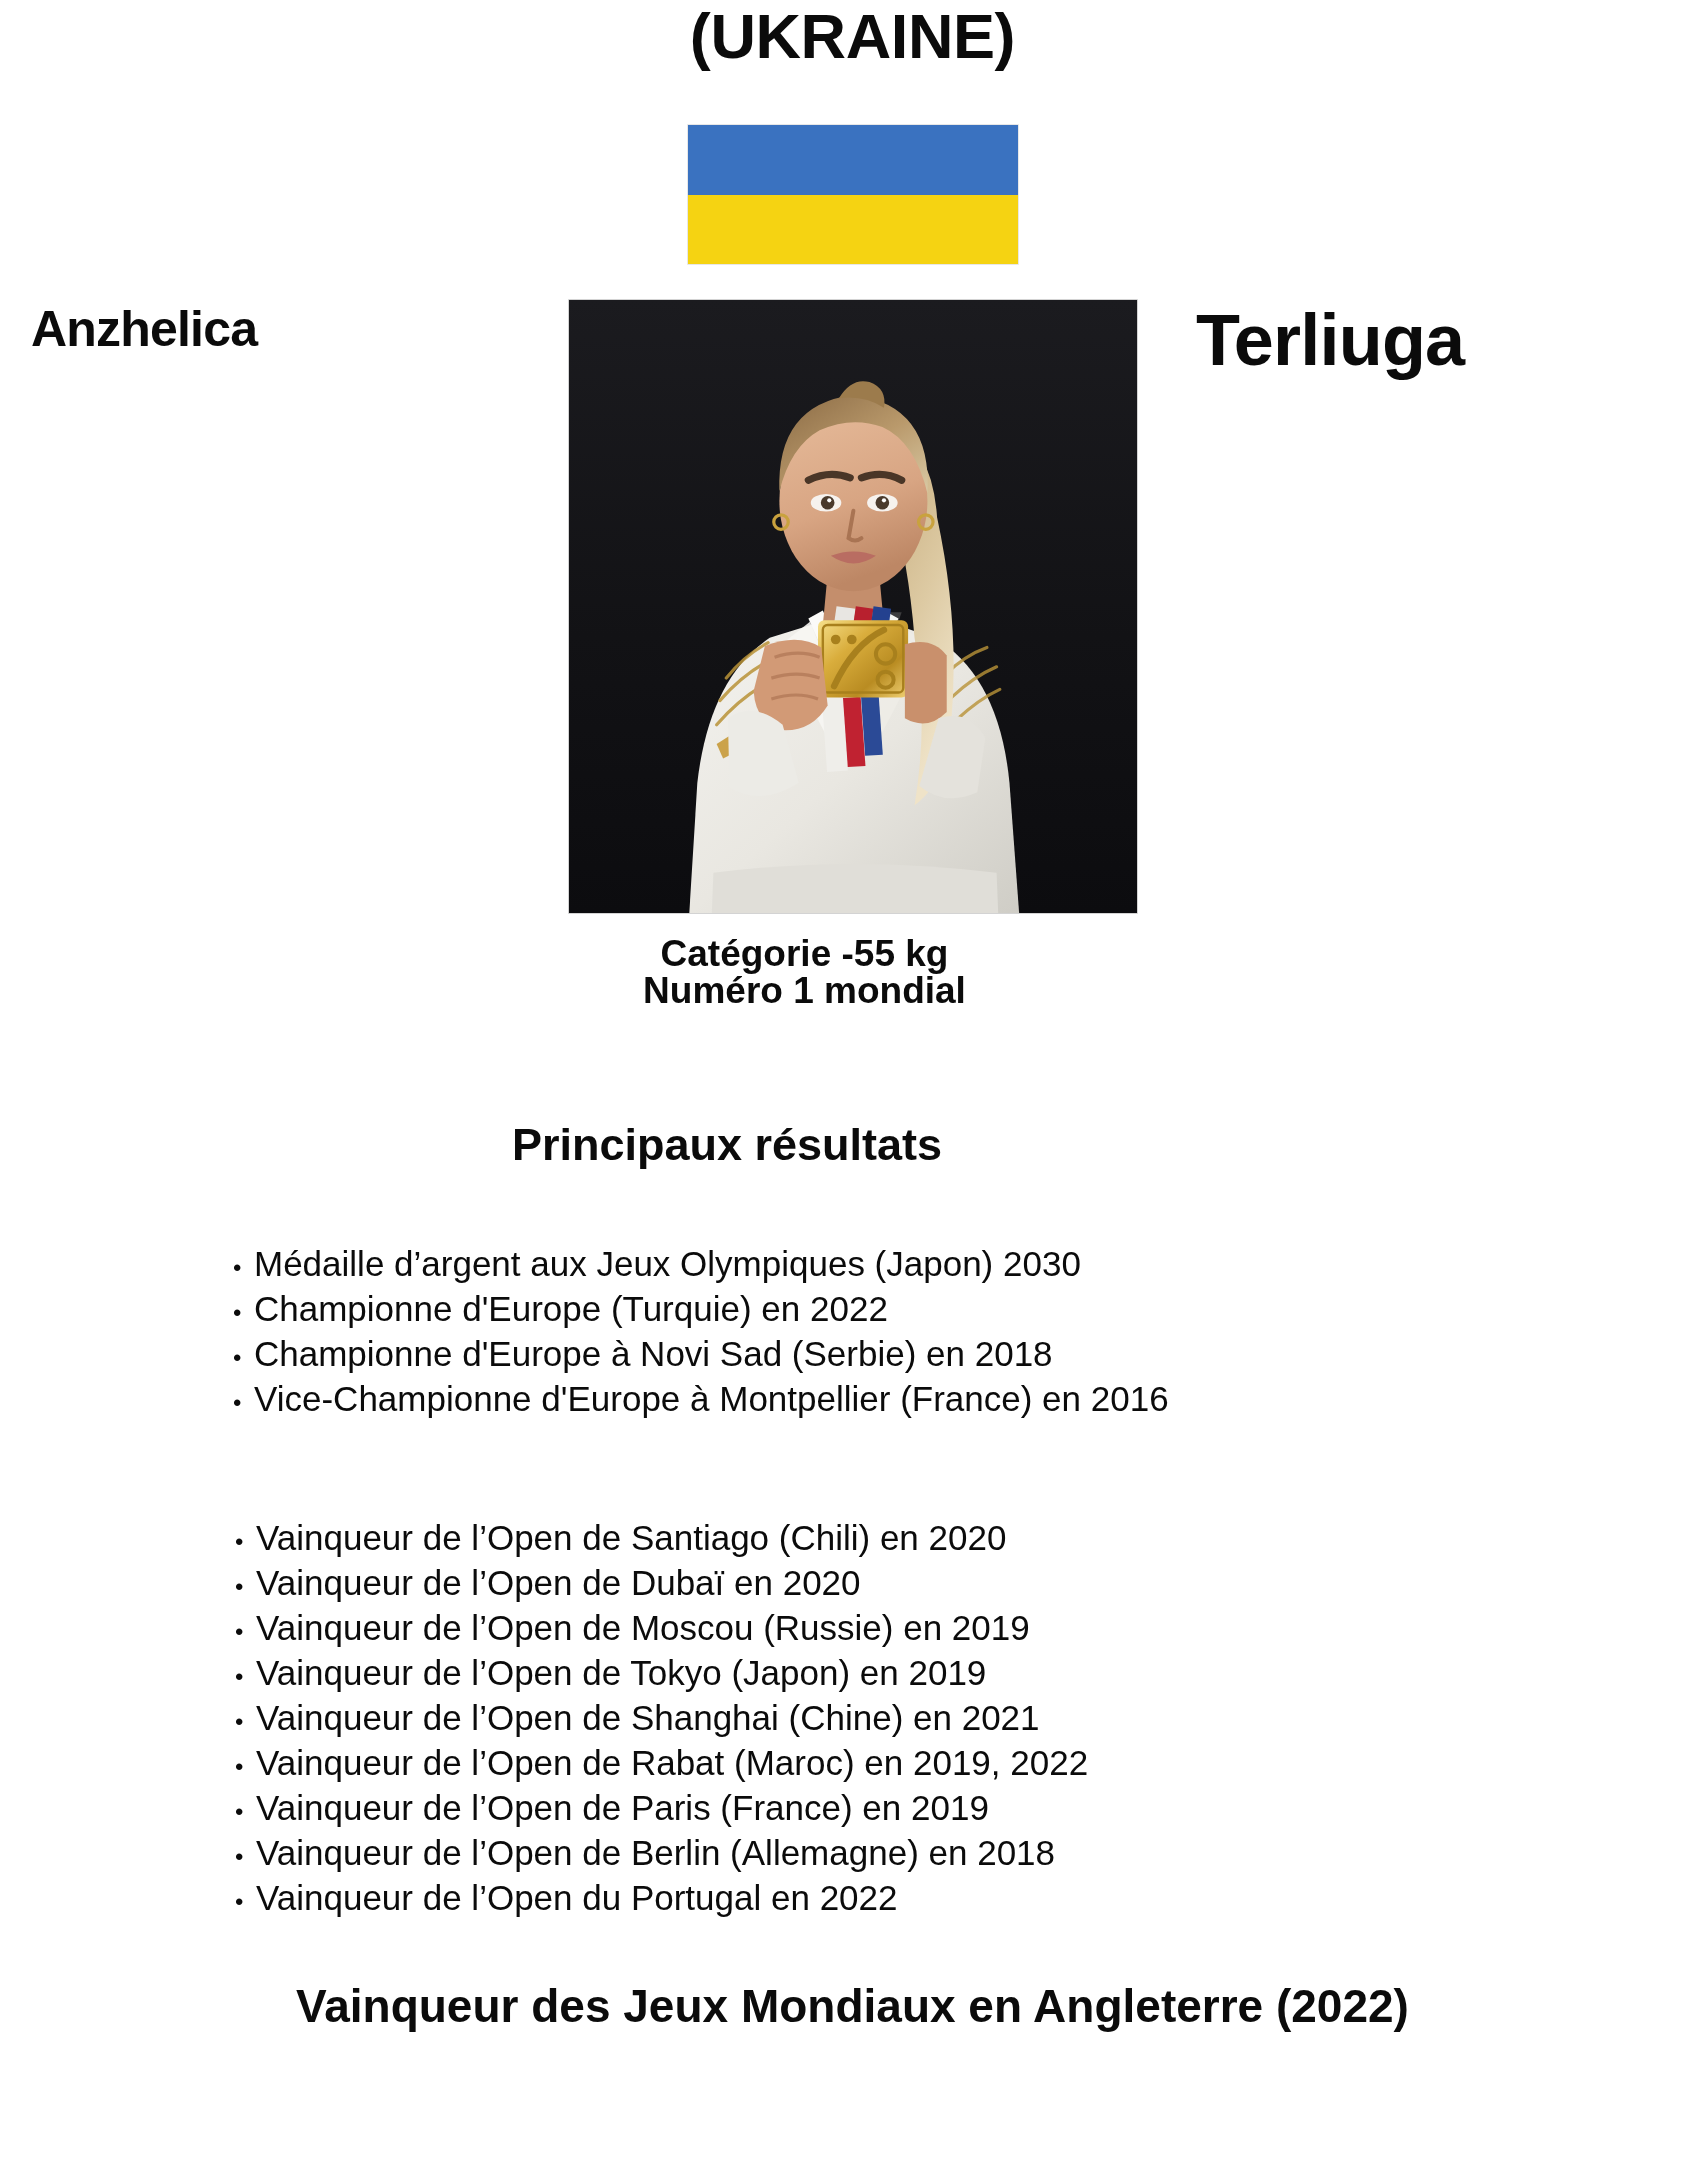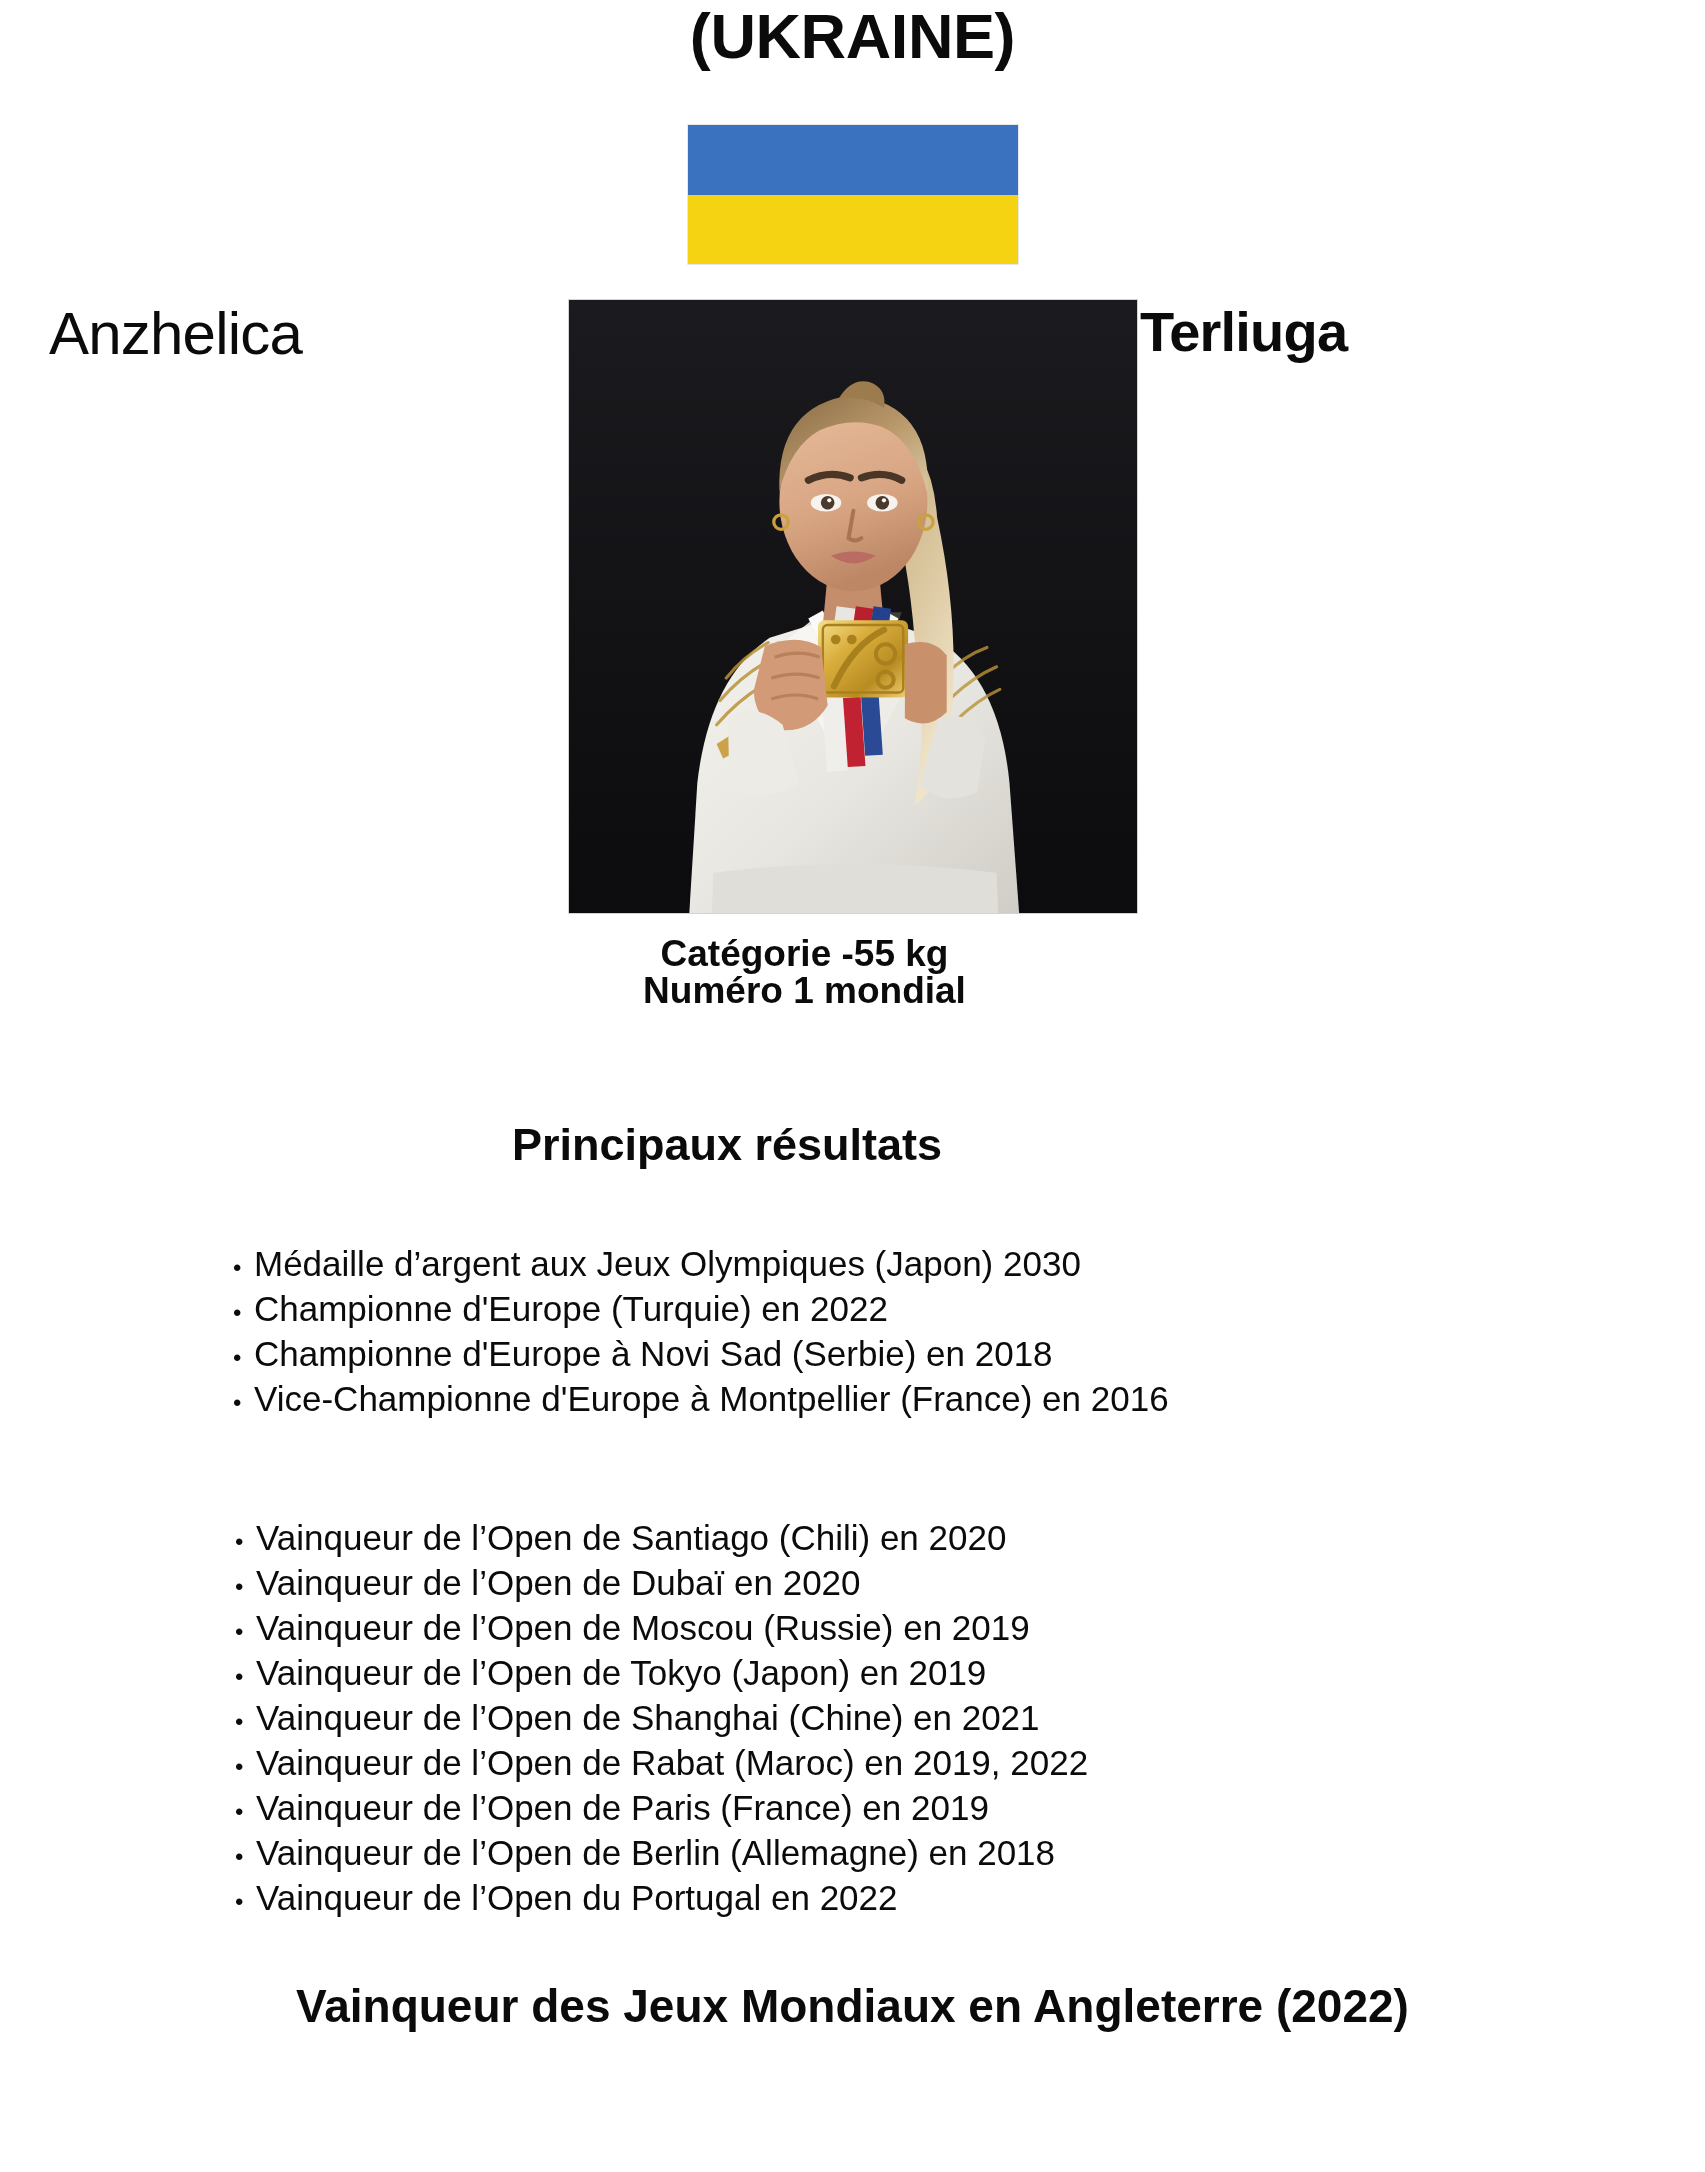--- a/index.html
+++ b/index.html
@@ -38,33 +38,33 @@
     height: 139px;
     display: flex;
     flex-direction: column;
     box-shadow: 0 0 0 0.8px rgba(200,200,200,0.55);
   }
   .flag-stripe { width: 100%; height: 50%; }
 
   
   .name-left {
     position: absolute;
-    left: 49px;
+    left: 31px;
     top: 304px;
-    font-size: 60px;
-    font-weight: normal;
+    font-size: 50px;
+    font-weight: bold;
     letter-spacing: -0.8px;
     line-height: 1.0;
     white-space: nowrap;
   }
   .name-right {
     position: absolute;
-    left: 1140px;
+    left: 1196px;
     top: 304px;
-    font-size: 56px;
+    font-size: 72px;
     font-weight: bold;
     letter-spacing: -0.8px;
     line-height: 1.0;
     white-space: nowrap;
   }
 
   
   .photo {
     position: absolute;
     left: 569px;

